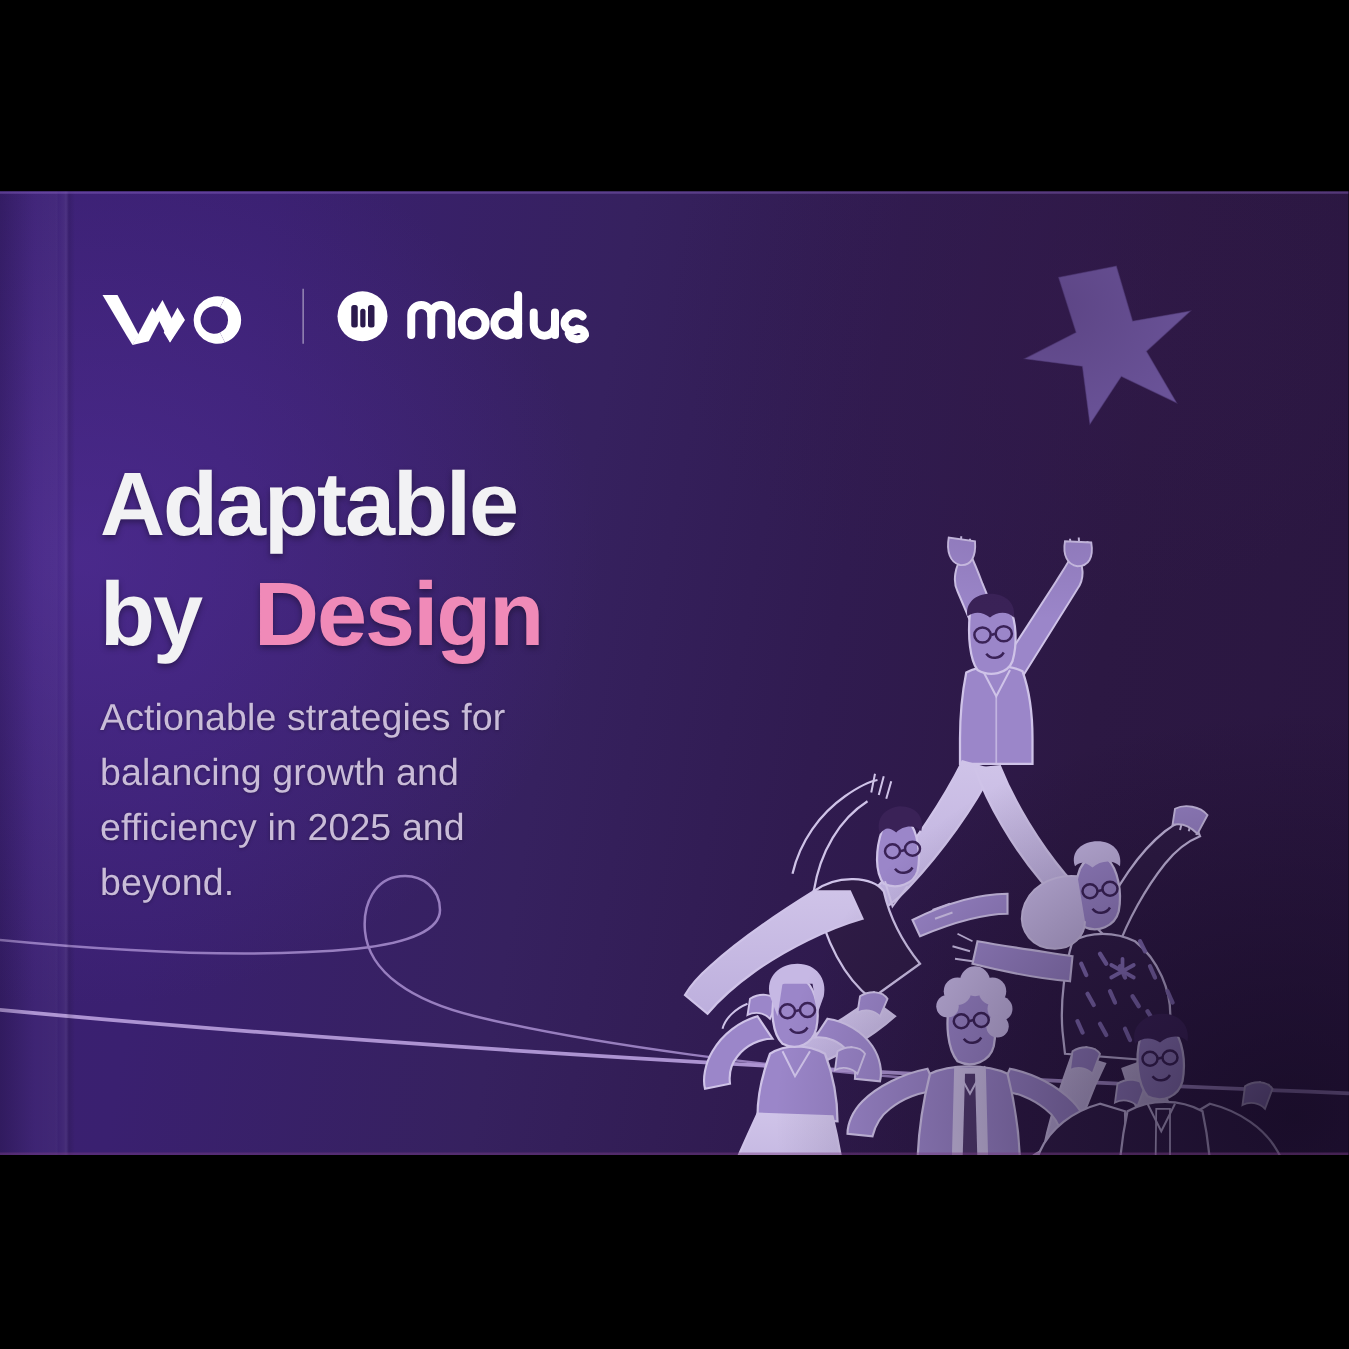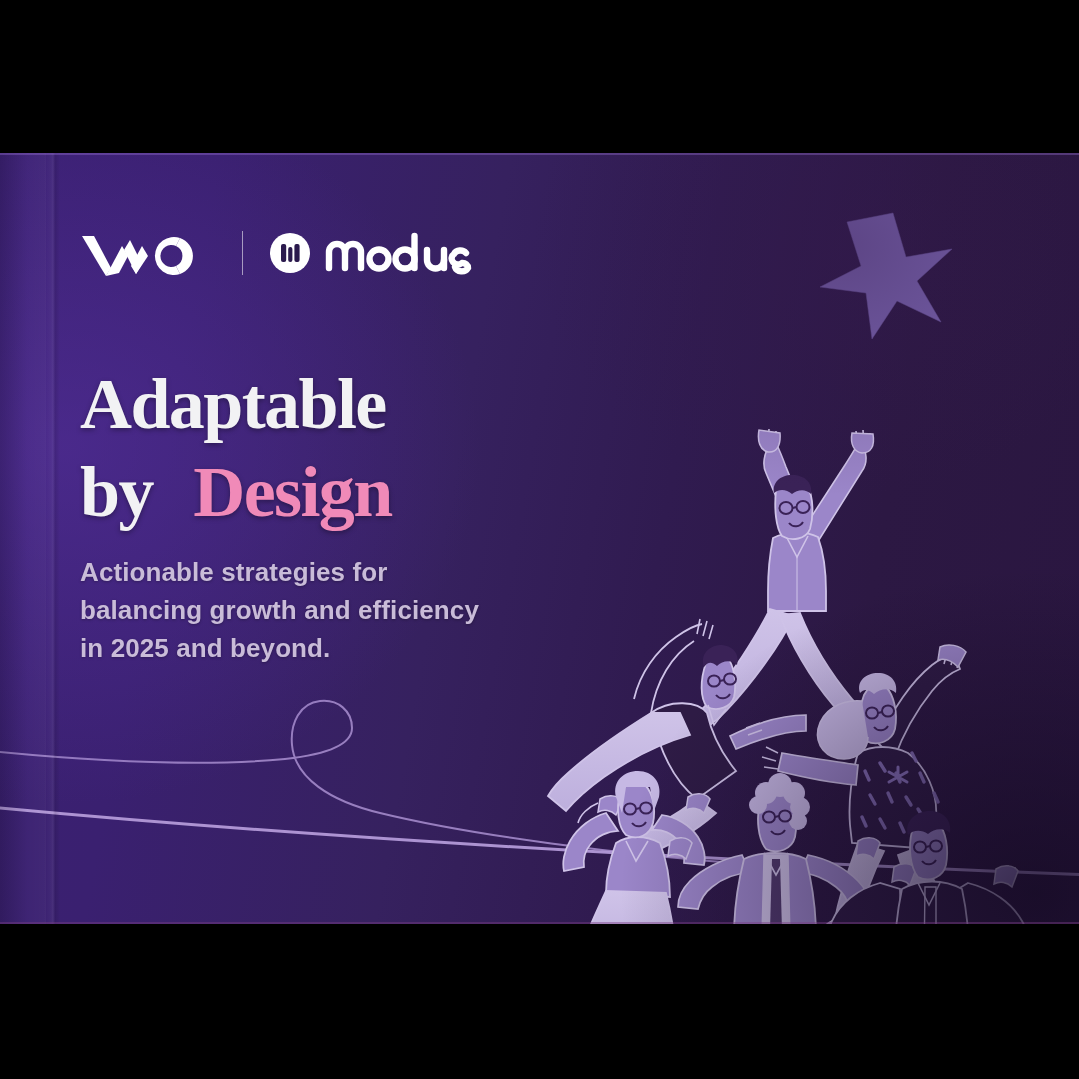--- a/index.html
+++ b/index.html
@@ -107,41 +107,41 @@
   #modus-lockup { display:flex; align-items:center; }
   #modus-mark { display:block; }
   #modus-word { display:block; margin-left: 12px; }
 
   
   #headline {
     position: absolute;
     left: 80px;
     top: 208px;
     margin: 0;
-    font-family: Liberation Serif, serif;
+    font-family: Liberation Sans, sans-serif;
     font-weight: bold;
     font-size: 72px;
     line-height: 1.22;
     letter-spacing: -1.6px;
     color: #f2f2f4;
     text-shadow: 0 2px 5px rgba(0,0,0,0.35);
   }
   #headline .accent { color: #f08ab8; margin-left: 24px; }
   #headline .l2 { display:block; }
 
   
   #subtitle {
     position: absolute;
     left: 80px;
     top: 400px;
     margin: 0;
     width: 400px;
     font-family: "Liberation Sans", sans-serif;
-    font-weight: bold;
-    font-size: 26px;
+    font-weight: normal;
+    font-size: 30px;
     line-height: 1.47;
     letter-spacing: 0.1px;
     color: #c9bcd8;
     text-shadow: 0 1px 3px rgba(0,0,0,0.28);
   }
 
   
   #art {
     position: absolute;
     inset: 0;

